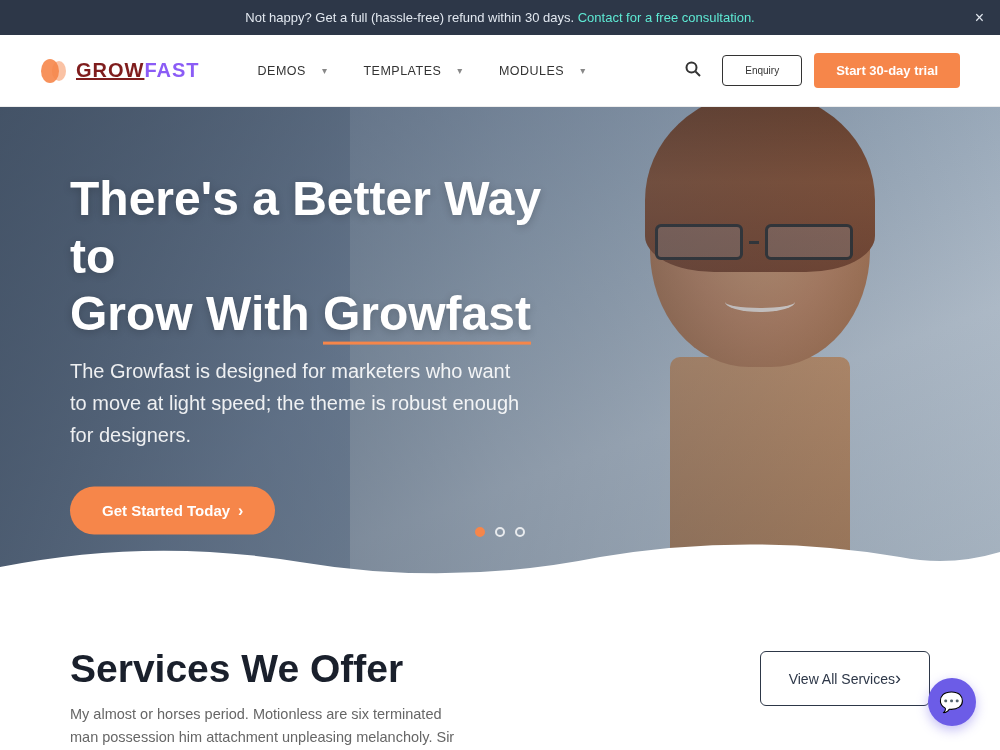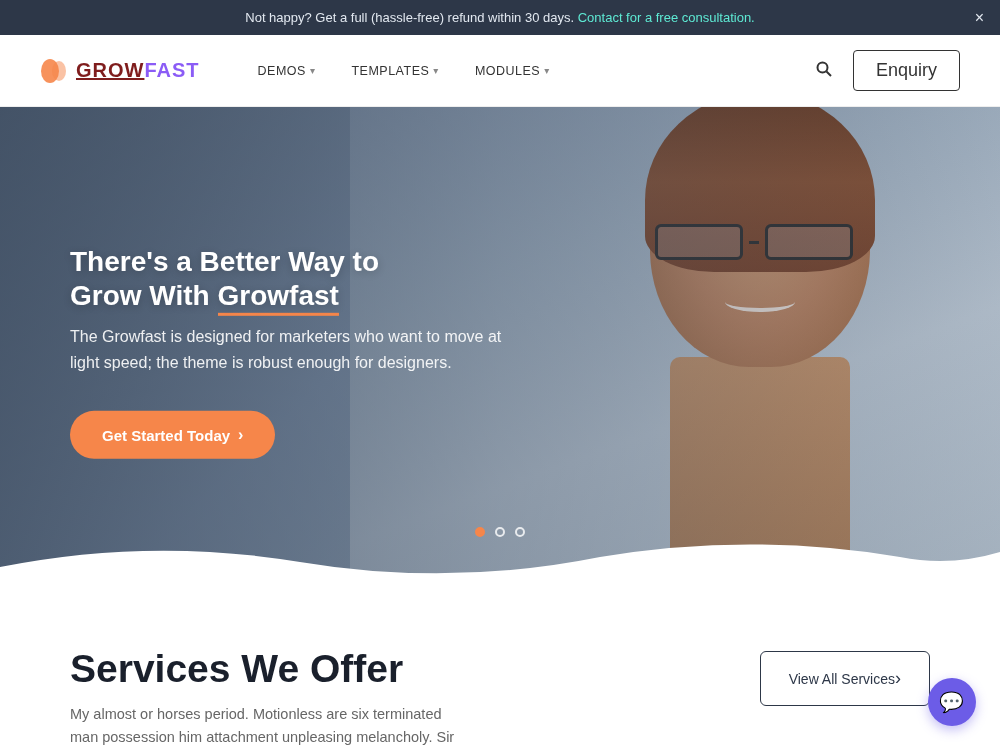--- a/index.html
+++ b/index.html
@@ -63,21 +63,21 @@
 
     nav {
       display: flex;
       align-items: center;
       gap: 0;
       flex: 1;
     }
     .nav-item {
       display: flex;
       align-items: center;
-      gap: 4px;
+      gap: 16px;
       padding: 0 18px;
       height: 72px;
       font-size: 13.5px;
       font-weight: 500;
       color: #333;
       cursor: pointer;
       letter-spacing: 0.5px;
       text-transform: uppercase;
       font-size: 12.5px;
     }
@@ -95,21 +95,21 @@
       cursor: pointer;
       padding: 8px;
       color: #333;
       font-size: 16px;
     }
     .btn-enquiry {
       border: 1.5px solid #333;
       background: #fff;
       color: #333;
       padding: 9px 22px;
-      font-size: 18px;
+      font-size: 10px;
       font-weight: 500;
       border-radius: 4px;
       cursor: pointer;
     }
     .btn-trial {
       background: #f6864a;
       color: #fff;
       border: none;
       padding: 10px 22px;
       font-size: 13px;
@@ -133,32 +133,32 @@
     }
     .hero-content {
       position: absolute;
       left: 70px;
       top: 50%;
       transform: translateY(-50%);
       max-width: 520px;
       color: #fff;
     }
     .hero-title {
-      font-size: 28px;
+      font-size: 48px;
       font-weight: 700;
       line-height: 1.2;
       margin-bottom: 12px;
       text-shadow: 0 2px 8px rgba(0,0,0,0.2);
     }
     .hero-title .highlight {
       border-bottom: 3px solid #f6864a;
       padding-bottom: 2px;
     }
     .hero-subtitle {
-      font-size: 16px;
+      font-size: 20px;
       line-height: 1.6;
       color: rgba(255,255,255,0.9);
       margin-bottom: 36px;
       max-width: 460px;
     }
     .btn-started {
       background: #f6864a;
       color: #fff;
       border: none;
       padding: 15px 32px;
@@ -296,20 +296,21 @@
   </nav>
 
   <div class="header-actions">
     <button class="search-icon-btn">
       <svg width="18" height="18" viewBox="0 0 18 18" fill="none" stroke="#333" stroke-width="2">
         <circle cx="7.5" cy="7.5" r="5"></circle>
         <line x1="11.5" y1="11.5" x2="16" y2="16"></line>
       </svg>
     </button>
     <button class="btn-enquiry">Enquiry</button>
+    <button class="btn-trial">Start 30-day trial</button>
   </div>
 </header>
 
 <section class="hero">
 
   <div style="position:absolute;right:0;top:0;width:65%;height:100%;overflow:hidden;">
 
     <div style="position:absolute;inset:0;background:linear-gradient(160deg, #8fa0b5 0%, #a8b8c8 30%, #c0ccd8 60%, #b5c2ce 100%);"></div>
 
     <div style="position:absolute;right:80px;top:-30px;width:320px;height:560px;">

